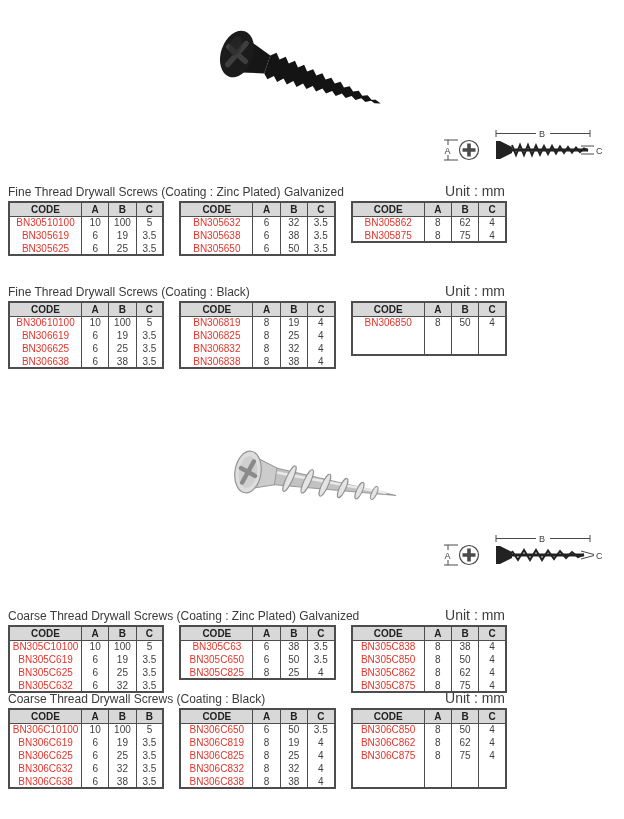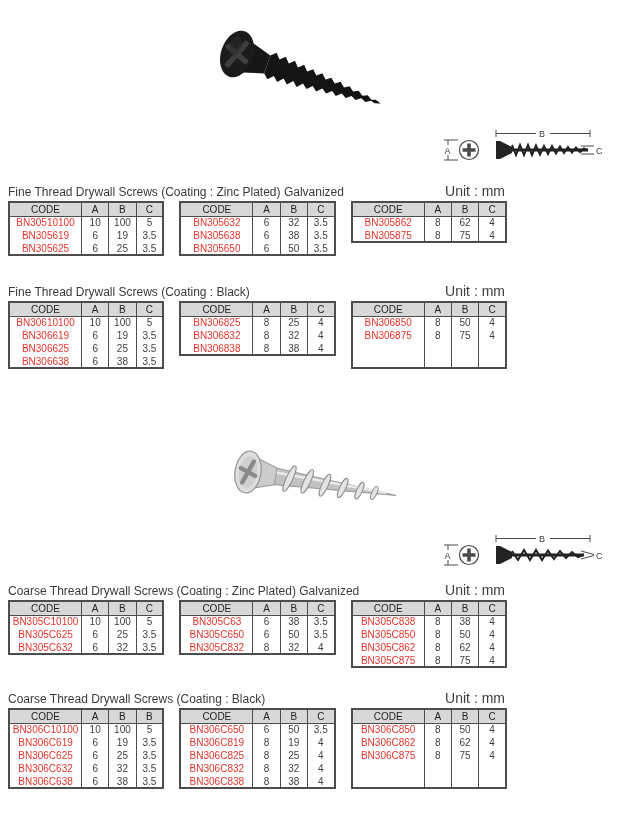--- a/index.html
+++ b/index.html
@@ -9,33 +9,33 @@
     font-family:"Liberation Sans",sans-serif;color:var(--text-dark,#3c3c3c);
   }
   .photo{position:absolute}
   .photo-fine{left:205px;top:14px}
   .photo-coarse{left:226px;top:438px}
   .diagram{position:absolute}
   .diagram-fine{left:438px;top:126px}
   .diagram-coarse{left:438px;top:531px}
   .diagram text{font-family:"Liberation Sans",sans-serif;font-size:9px;fill:#3d3d3d}
   section.spec{position:absolute;left:8px;width:499px}
-  .s1{top:183px}.s2{top:283px}.s3{top:582px}.s4{top:690px}
+  .s1{top:183px}.s2{top:283px}.s3{top:607px}.s4{top:690px}
   .sec-head{display:flex;justify-content:space-between;align-items:flex-end;margin-bottom:2px}
   .sec-title{font-size:12px;color:#3b3b3b}
   .unit{font-size:14px;color:#3d3d3d;padding-right:2px}
   .tables{display:flex;gap:15px}
   .tcol{flex:1}
   table.spec-table{width:100%;border-collapse:collapse;table-layout:fixed;
     border:2px solid var(--table-border,#4d4d4d)}
   col.c-code{width:47%}
   col.c-num{width:17.66%}
   .spec-table th{
     background:var(--header-bg,#d8d8d8);border:1px solid var(--table-border,#4d4d4d);
-    font-size:10px;font-weight:normal;height:14px;padding:0;text-align:center;color:#222;
+    font-size:10px;font-weight:bold;height:14px;padding:0;text-align:center;color:#222;
   }
   .spec-table td{
     border:1px solid var(--table-border,#4d4d4d);border-top:none;border-bottom:none;
     font-size:10px;height:13px;padding:0;text-align:center;vertical-align:middle;color:#3f3f3f;
   }
   .spec-table td.code{color:var(--code-red,#e2352b)}
 </style>
 </head>
 <body>
 
@@ -255,20 +255,26 @@
             <thead>
               <tr>
                 <th>CODE</th>
                 <th>A</th>
                 <th>B</th>
                 <th>C</th>
               </tr>
             </thead>
             <tbody>
               <tr>
+                <td class="code">BN306819</td>
+                <td class="num">8</td>
+                <td class="num">19</td>
+                <td class="num">4</td>
+              </tr>
+              <tr>
                 <td class="code">BN306825</td>
                 <td class="num">8</td>
                 <td class="num">25</td>
                 <td class="num">4</td>
               </tr>
               <tr>
                 <td class="code">BN306832</td>
                 <td class="num">8</td>
                 <td class="num">32</td>
                 <td class="num">4</td>
@@ -296,26 +302,20 @@
                 <th>A</th>
                 <th>B</th>
                 <th>C</th>
               </tr>
             </thead>
             <tbody>
               <tr>
                 <td class="code">BN306850</td>
                 <td class="num">8</td>
                 <td class="num">50</td>
-                <td class="num">4</td>
-              </tr>
-              <tr>
-                <td class="code">BN306875</td>
-                <td class="num">8</td>
-                <td class="num">75</td>
                 <td class="num">4</td>
               </tr>
               <tr>
                 <td class="code"></td>
                 <td class="num"></td>
                 <td class="num"></td>
                 <td class="num"></td>
               </tr>
               <tr>
                 <td class="code"></td>
@@ -397,20 +397,26 @@
               </tr>
             </thead>
             <tbody>
               <tr>
                 <td class="code">BN305C10100</td>
                 <td class="num">10</td>
                 <td class="num">100</td>
                 <td class="num">5</td>
               </tr>
               <tr>
+                <td class="code">BN305C619</td>
+                <td class="num">6</td>
+                <td class="num">19</td>
+                <td class="num">3.5</td>
+              </tr>
+              <tr>
                 <td class="code">BN305C625</td>
                 <td class="num">6</td>
                 <td class="num">25</td>
                 <td class="num">3.5</td>
               </tr>
               <tr>
                 <td class="code">BN305C632</td>
                 <td class="num">6</td>
                 <td class="num">32</td>
                 <td class="num">3.5</td>
@@ -441,23 +447,23 @@
                 <td class="num">38</td>
                 <td class="num">3.5</td>
               </tr>
               <tr>
                 <td class="code">BN305C650</td>
                 <td class="num">6</td>
                 <td class="num">50</td>
                 <td class="num">3.5</td>
               </tr>
               <tr>
-                <td class="code">BN305C832</td>
-                <td class="num">8</td>
-                <td class="num">32</td>
+                <td class="code">BN305C825</td>
+                <td class="num">8</td>
+                <td class="num">25</td>
                 <td class="num">4</td>
               </tr>
             </tbody>
           </table>
         </div>
       <div class="tcol">
           <table class="spec-table">
             <colgroup>
               <col class="c-code">
               <col class="c-num">

